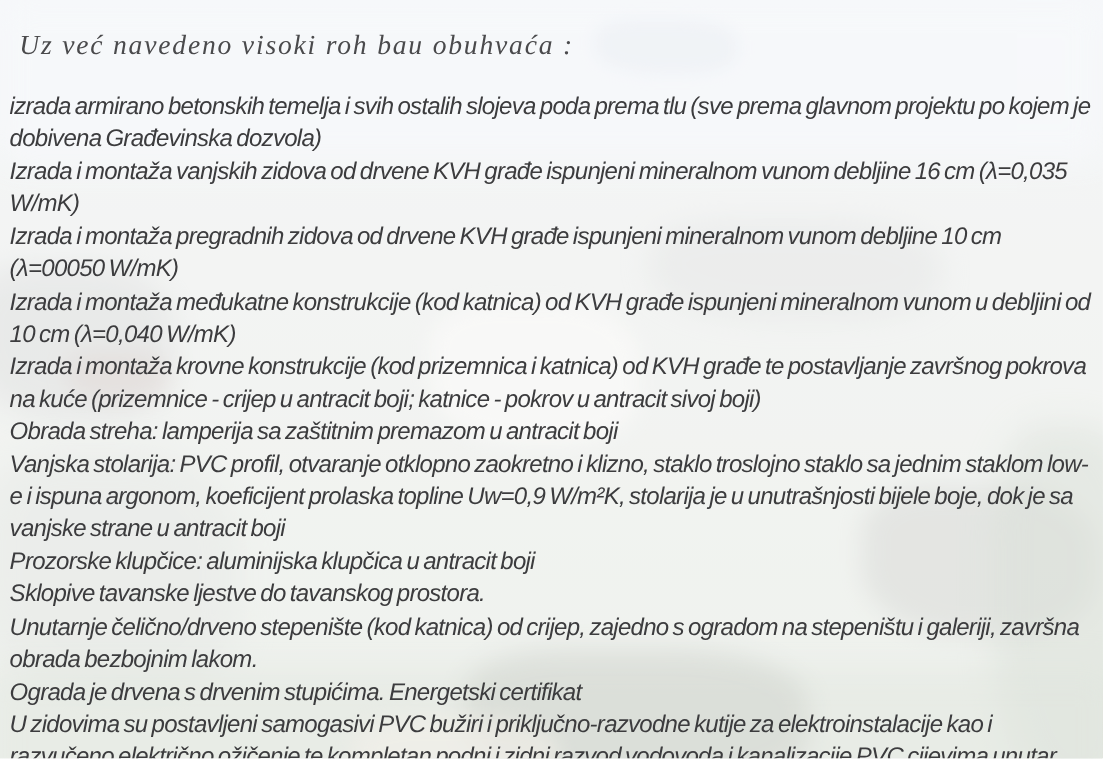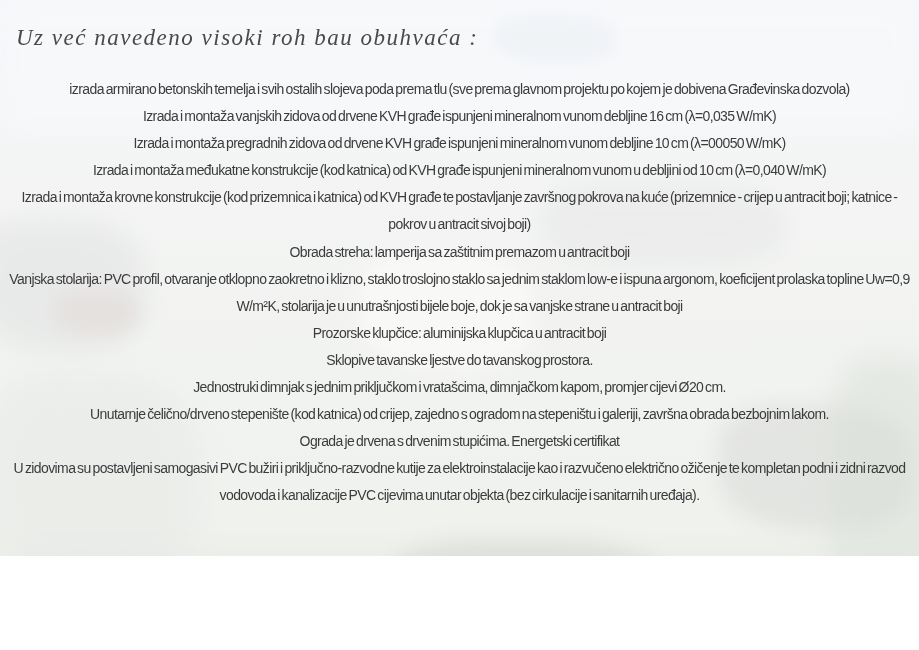--- a/index.html
+++ b/index.html
@@ -1,18 +1,18 @@
 <!DOCTYPE html>
 <html><head>
 <meta charset="utf-8">
 <style>
   html,body{margin:0;padding:0;background:#ffffff;}
   .stage{
     position:relative;
-    width:919px;height:556px;
+    width:919px;height:632px;
     overflow:hidden;
     font-family:"Liberation Sans",sans-serif;
     background:linear-gradient(180deg,#eff2f6 0%,#ebedec 28%,#e8ebe7 58%,#e3e8e0 100%);
   }
   
   .bg{position:absolute;inset:0;}
   .patch{position:absolute;border-radius:30% 40% 35% 45%;}
   .p-sky{left:0;top:0;width:919px;height:135px;background:#f1f4f8;opacity:.85;filter:blur(14px);border-radius:0;}
   .p-watermark{left:495px;top:16px;width:120px;height:46px;background:#dde3eb;opacity:.55;filter:blur(6px);}
   .p-roofs-left{left:-25px;top:220px;width:170px;height:130px;background:#b7b8ba;opacity:.32;filter:blur(12px);}
@@ -34,26 +34,27 @@
     font-style:italic;
     font-weight:500;
     font-size:23px;
     line-height:36px;
     letter-spacing:1.5px;
     color:#4a4a4c;
     text-align:left;
   }
   .specs p{
     margin:0;
-    font-size:14px;
+    font-size:20px;
     line-height:27.1px;
     letter-spacing:-0.6px;
     word-spacing:-1.5px;
-    text-align:center;
+    text-align:left;
     color:#3c3c3e;
+    font-style:italic;
   }
 </style>
 </head>
 <body>
 
 <div class="stage">
 
   <div class="bg">
     <div class="patch p-sky"></div>
     <div class="patch p-watermark"></div>
@@ -75,20 +76,19 @@
     <div class="specs">
       <p>izrada armirano betonskih temelja i svih ostalih slojeva poda prema tlu (sve prema glavnom projektu po kojem je dobivena Građevinska dozvola)</p>
       <p>Izrada i montaža vanjskih zidova od drvene KVH građe ispunjeni mineralnom vunom debljine 16 cm (λ=0,035 W/mK)</p>
       <p>Izrada i montaža pregradnih zidova od drvene KVH građe ispunjeni mineralnom vunom debljine 10 cm (λ=00050 W/mK)</p>
       <p>Izrada i montaža međukatne konstrukcije (kod katnica) od KVH građe ispunjeni mineralnom vunom u debljini od 10 cm (λ=0,040 W/mK)</p>
       <p>Izrada i montaža krovne konstrukcije (kod prizemnica i katnica) od KVH građe te postavljanje završnog pokrova na kuće (prizemnice - crijep u antracit boji; katnice - pokrov u antracit  sivoj boji)</p>
       <p>Obrada streha: lamperija sa zaštitnim premazom u antracit boji</p>
       <p>Vanjska stolarija: PVC profil, otvaranje otklopno zaokretno i klizno, staklo troslojno staklo sa jednim staklom low-e i ispuna argonom, koeficijent prolaska topline Uw=0,9 W/m²K, stolarija je u unutrašnjosti bijele boje, dok je sa vanjske strane u antracit boji</p>
       <p>Prozorske klupčice: aluminijska klupčica u antracit boji</p>
       <p>Sklopive tavanske ljestve do tavanskog prostora.</p>
-      <p>Jednostruki dimnjak s jednim priključkom i vratašcima, dimnjačkom kapom, promjer cijevi Ø20 cm.</p>
       <p>Unutarnje čelično/drveno stepenište (kod katnica) od crijep, zajedno s ogradom na stepeništu i galeriji, završna obrada bezbojnim lakom.</p>
       <p>Ograda je drvena s drvenim stupićima. Energetski certifikat</p>
       <p>U zidovima su postavljeni samogasivi PVC bužiri i priključno-razvodne kutije za elektroinstalacije kao i razvučeno električno ožičenje te kompletan podni i zidni razvod vodovoda i kanalizacije PVC cijevima unutar objekta (bez cirkulacije i sanitarnih uređaja).</p>
     </div>
   </div>
 
 </div>
 
 </body></html>

